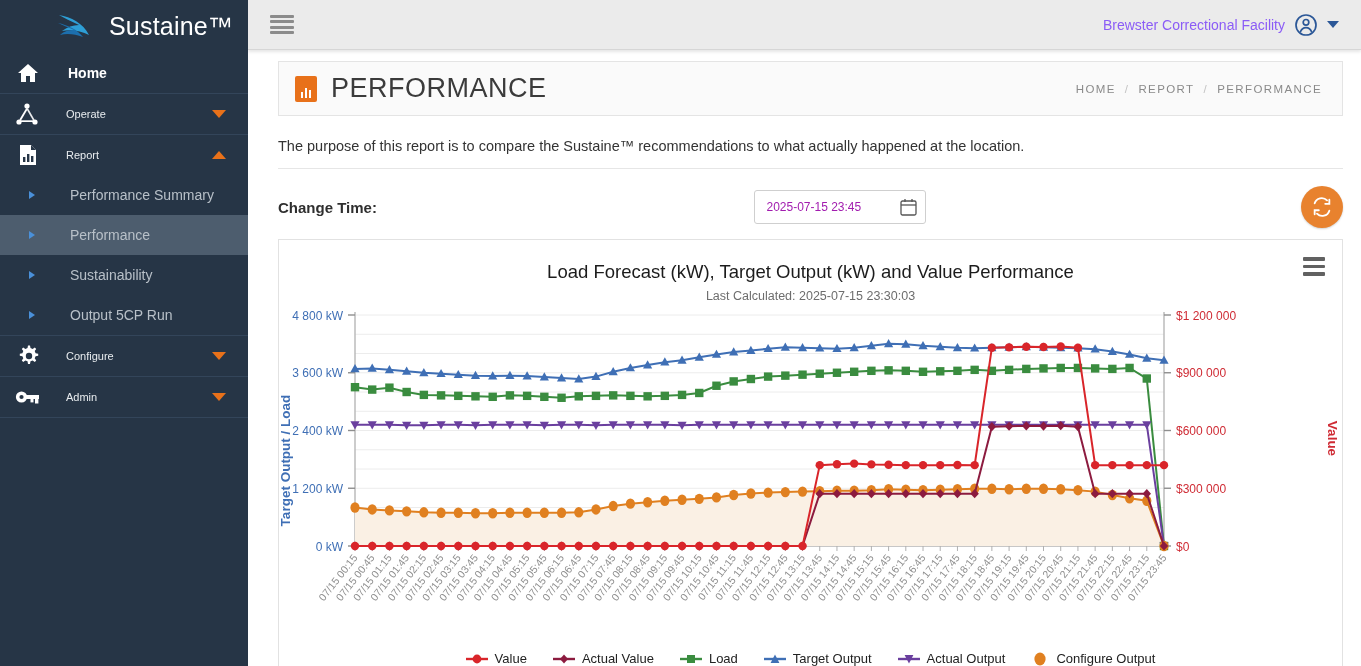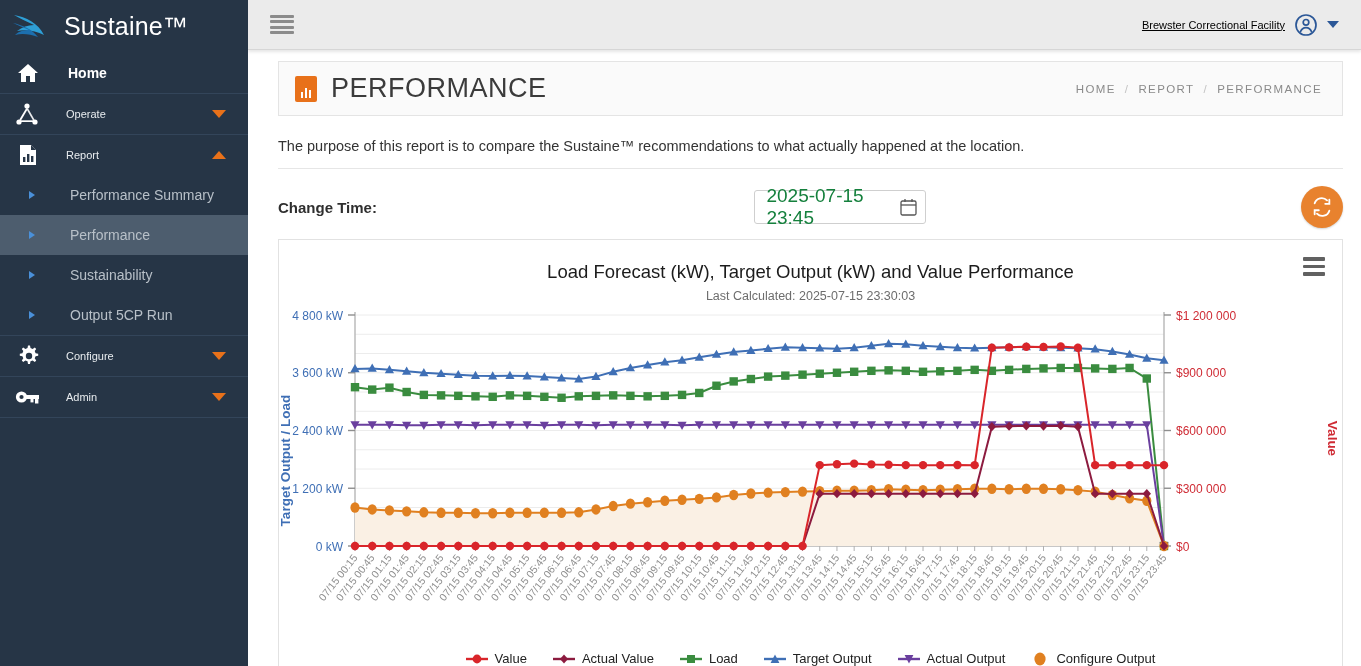--- a/index.html
+++ b/index.html
@@ -14,20 +14,21 @@
   
   .sidebar {
     width: 248px; height: 666px;
     background: #263546;
     flex: 0 0 248px;
     overflow: hidden;
   }
   .brand {
     height: 52px; display: flex; align-items: center; gap: 14px;
     padding-left: 10px;
+    margin-left: 45px;
   }
   .brand-logo { width: 40px; height: 34px; flex: 0 0 40px; }
   .brand-name {
     color: #ffffff; font-size: 25px; letter-spacing: .2px; font-weight: 400;
   }
   .nav-item {
     display: flex; align-items: center; height: 41px;
     border-top: 1px solid #33455a;
     padding-left: 10px; cursor: pointer; position: relative;
   }
@@ -65,21 +66,21 @@
 
   .topbar {
     height: 50px; background: #ebebeb; border-bottom: 1px solid #d6d6d6;
     display: flex; align-items: center; padding: 0 22px;
     box-shadow: 0 2px 3px rgba(0,0,0,.10);
     position: relative; z-index: 5;
   }
   .burger { width: 24px; height: 20px; display: flex; flex-direction: column; justify-content: space-between; cursor: pointer; }
   .burger span { display: block; height: 3px; background: #8b8b8b; border-radius: 1px; }
   .topbar-right { margin-left: auto; display: flex; align-items: center; gap: 9px; }
-  .facility { color: #000000; font-size: 11px; text-decoration: underline; }
+  .facility { color: #8b5cf6; font-size: 14px; }
   .avatar { color: #2b5797; display: flex; align-items: center; }
   .tri-down { width: 0; height: 0; border-left: 6px solid transparent; border-right: 6px solid transparent; border-top: 7px solid #2b5797; cursor: pointer; }
 
   .page-head {
     margin: 11px 18px 0 30px; height: 55px;
     background: #fafafa; border: 1px solid #e4e4e4;
     display: flex; align-items: center; padding: 0 20px 0 16px;
   }
   .ph-icon {
     width: 22px; height: 26px; background: #e8711a; flex: 0 0 22px;
@@ -100,21 +101,21 @@
   .timerow {
     margin: 0 18px 0 30px; padding: 14px 0 0 0;
     display: flex; align-items: center; justify-content: space-between;
     position: relative; height: 62px;
   }
   .time-label { font-size: 15px; font-weight: bold; color: #2f2f2f; margin-right: 12px; }
   .time-input {
     width: 172px; height: 34px; border: 1px solid #cfcfcf; border-radius: 3px;
     background: #fff; display: flex; align-items: center; padding: 0 8px 0 11px;
   }
-  .time-input span { font-size: 19px; color: #15803d; }
+  .time-input span { font-size: 12px; color: #a21caf; }
   .cal-icon { margin-left: auto; color: #555; display: flex; }
   .refresh-btn {
     width: 42px; height: 42px; border-radius: 50%; background: #e8822e;
     display: flex; align-items: center; justify-content: center;
     margin-left: 9px; cursor: pointer; color: #fff;
     box-shadow: 0 1px 2px rgba(0,0,0,.18);
   }
 
   
   .card {

